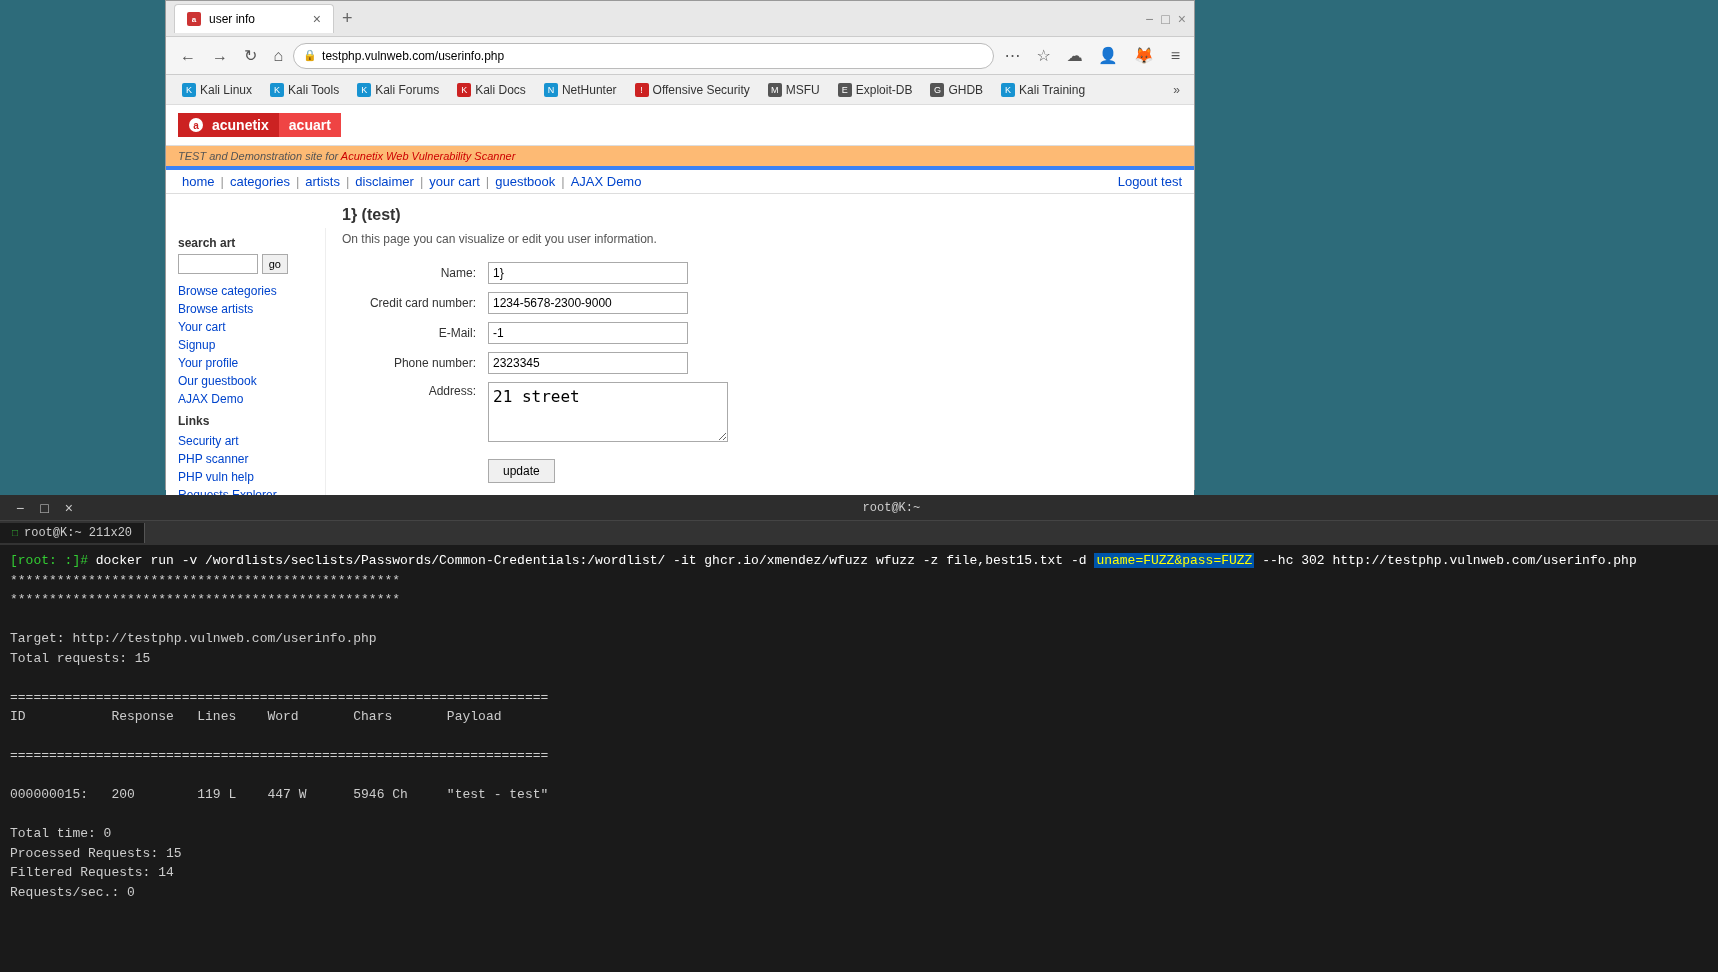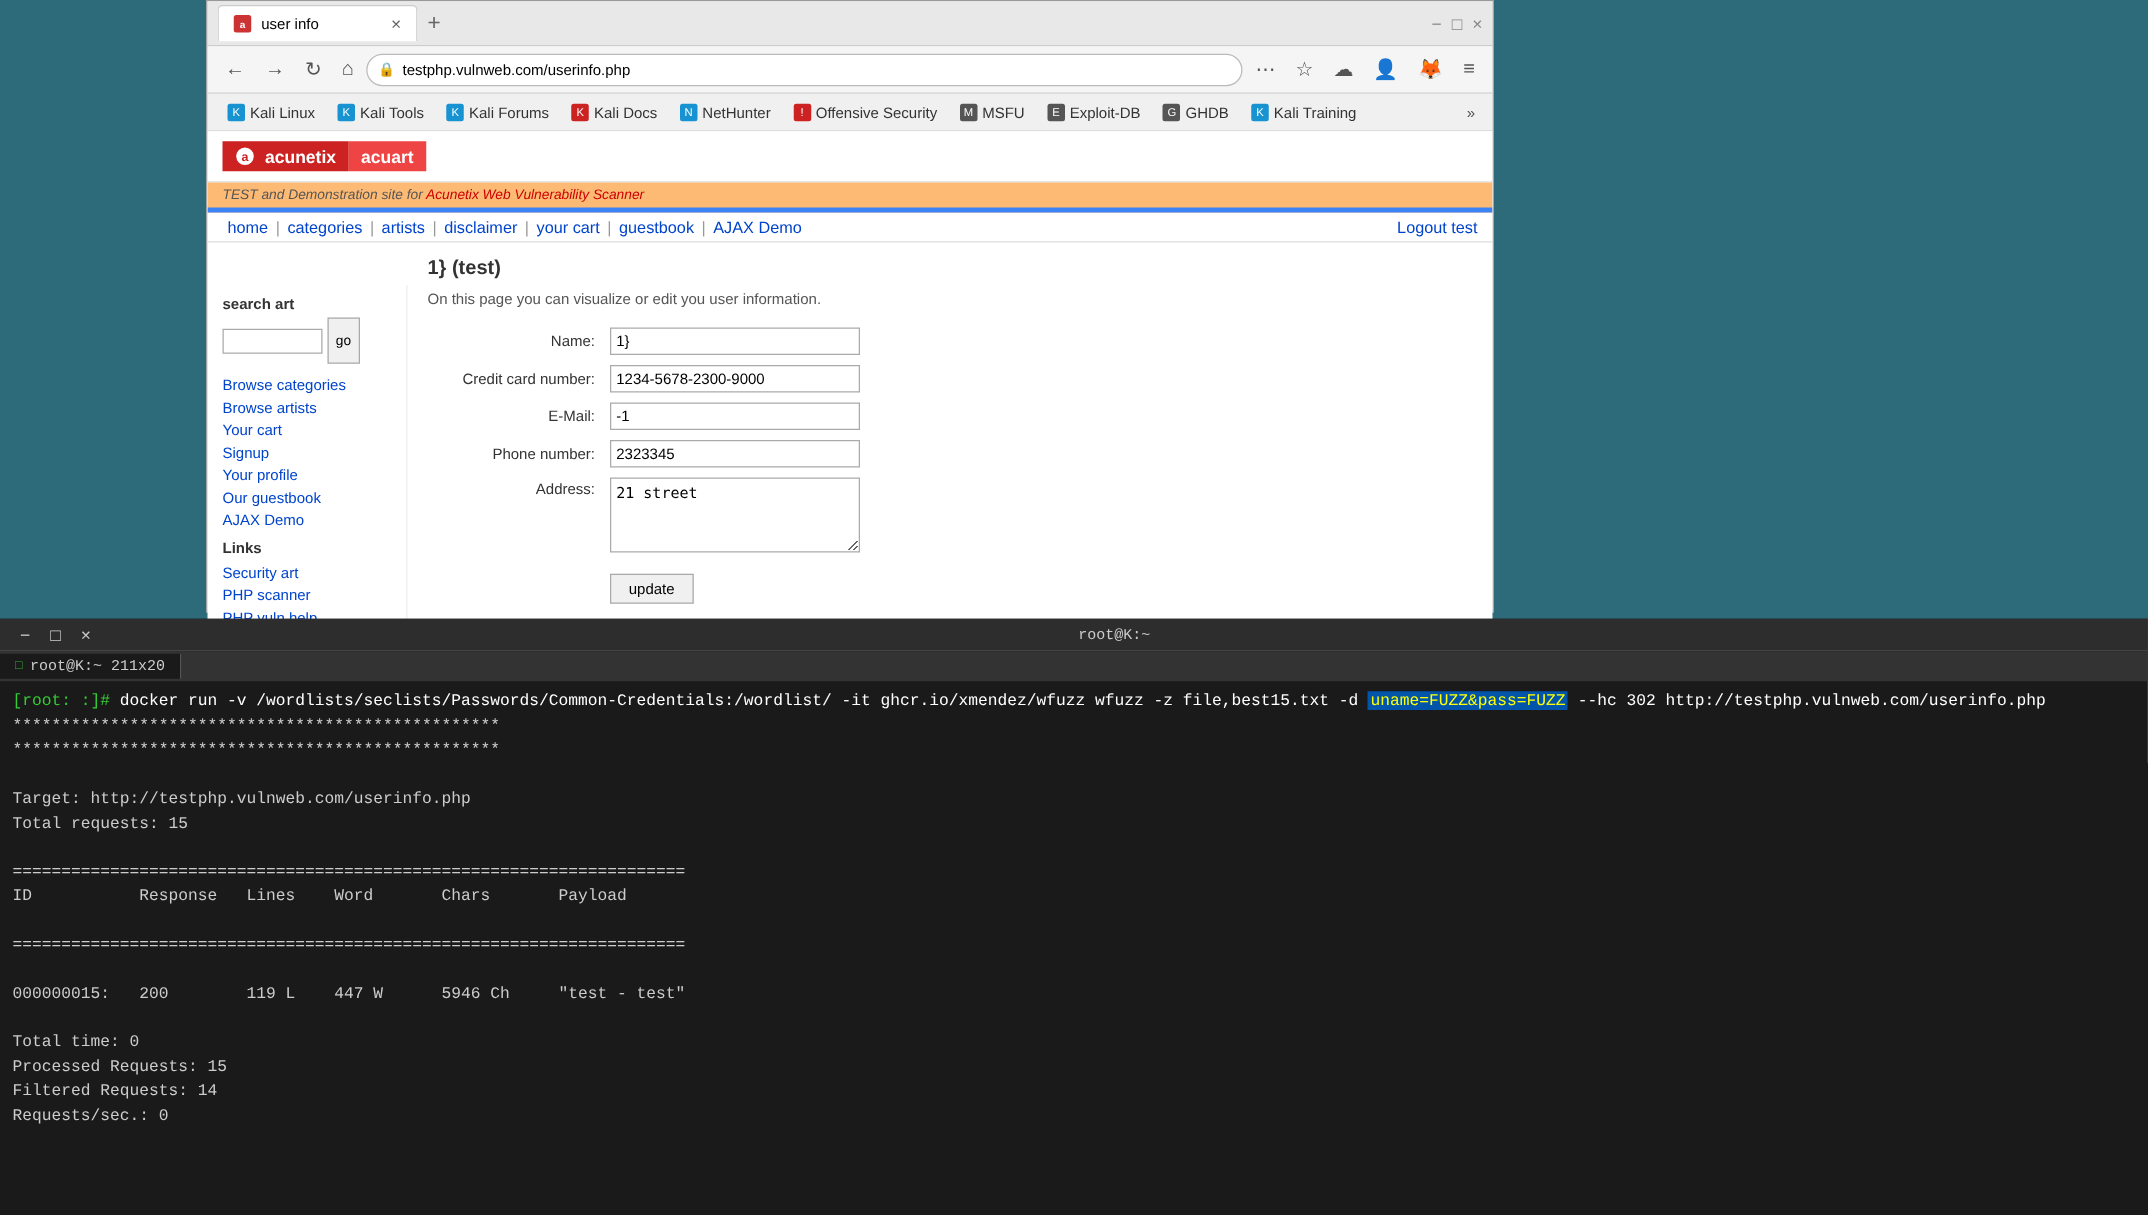--- a/index.html
+++ b/index.html
@@ -35,29 +35,29 @@
     .nav-item { color: #0044cc; text-decoration: none; cursor: pointer; padding: 0 4px; }
     .nav-sep { color: #999; margin: 0 2px; }
     .nav-logout { margin-left: auto; color: #0044cc; cursor: pointer; }
     .content-area { display: flex; }
     .sidebar { width: 160px; padding: 8px 12px; border-right: 1px solid #eee; flex-shrink: 0; margin-top: 34px; }
     .sidebar-section-title { font-size: 12px; font-weight: bold; color: #333; margin-bottom: 4px; }
     .sidebar-link { display: block; color: #0044cc; font-size: 12px; text-decoration: none; padding: 2px 0; cursor: pointer; }
     .sidebar-divider { margin: 6px 0; }
     .search-art { margin-bottom: 8px; }
     .search-input { width: 80px; height: 20px; border: 1px solid #aaa; font-size: 11px; padding: 0 4px; }
-    .search-go { height: 37px; padding: 0 6px; font-size: 11px; cursor: pointer; border: 1px solid #aaa; background: #f0f0f0; }
+    .search-go { height: 20px; padding: 0 6px; font-size: 11px; cursor: pointer; border: 1px solid #aaa; background: #f0f0f0; }
     .main-content { flex: 1; padding: 12px 16px; }
     .page-title { font-size: 16px; font-weight: bold; color: #333; margin-bottom: 8px; }
     .page-desc { font-size: 12px; color: #555; margin-bottom: 12px; }
     .form-table { border-collapse: collapse; }
     .form-table td { padding: 4px 6px; vertical-align: middle; font-size: 12px; }
     .form-table td:first-child { color: #333; text-align: right; width: 140px; }
     .form-input { height: 22px; width: 200px; border: 1px solid #aaa; padding: 0 4px; font-size: 12px; }
-    .form-textarea { width: 200px; height: 60px; border: 1px solid #aaa; padding: 4px; font-size: 12px; resize: both; }
+    .form-textarea { width: 240px; height: 60px; border: 1px solid #aaa; padding: 4px; font-size: 16px; resize: both; }
     .update-btn { height: 24px; padding: 0 14px; font-size: 12px; cursor: pointer; border: 1px solid #aaa; background: #f0f0f0; margin-top: 6px; }
 
     
     .terminal-window { position: absolute; top: 495px; left: 0; width: 1718px; height: 477px; background: #1a1a1a; color: #cccccc; font-family: 'Courier New', monospace; font-size: 13px; }
     .terminal-titlebar { background: #2d2d2d; height: 26px; display: flex; align-items: center; padding: 0 12px; border-bottom: 1px solid #444; }
     .terminal-title { flex: 1; text-align: center; color: #ccc; font-size: 12px; }
     .terminal-controls { display: flex; gap: 8px; }
     .terminal-ctrl-btn { background: none; border: none; color: #ccc; cursor: pointer; font-size: 14px; padding: 0 4px; }
     .terminal-tab-bar { background: #333; height: 24px; display: flex; align-items: center; }
     .terminal-tab { background: #1a1a1a; color: #ccc; padding: 3px 12px; font-size: 12px; display: flex; align-items: center; gap: 6px; border-right: 1px solid #555; }

